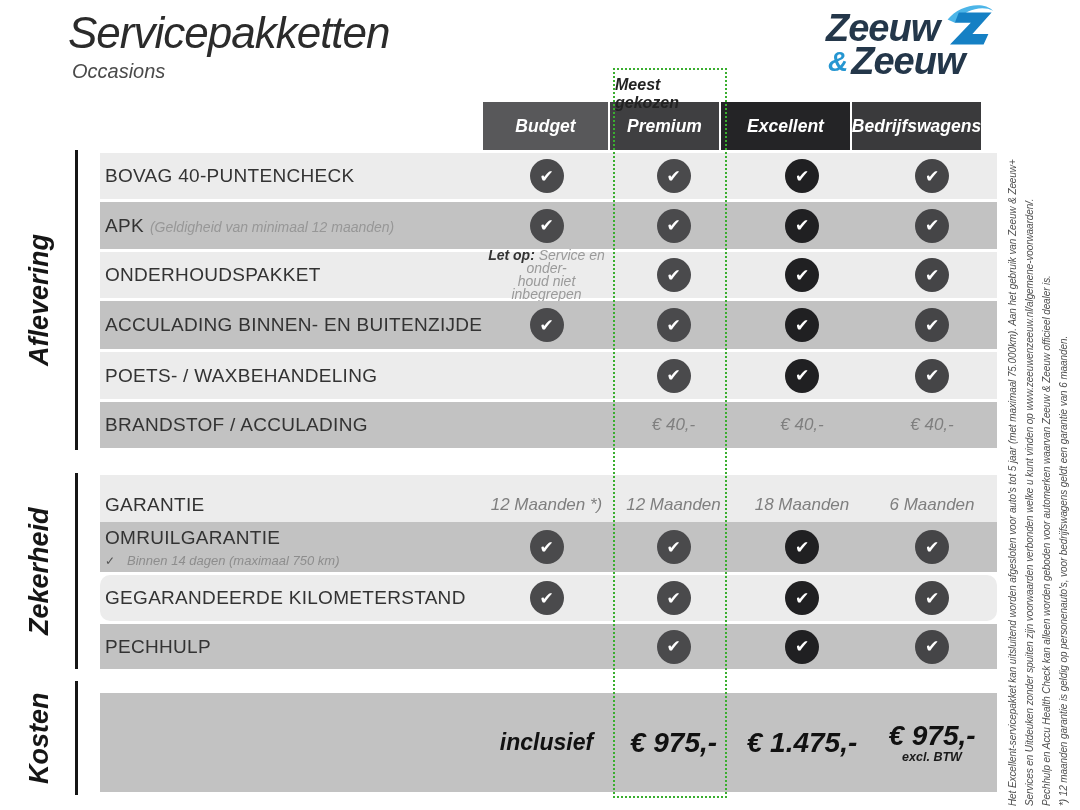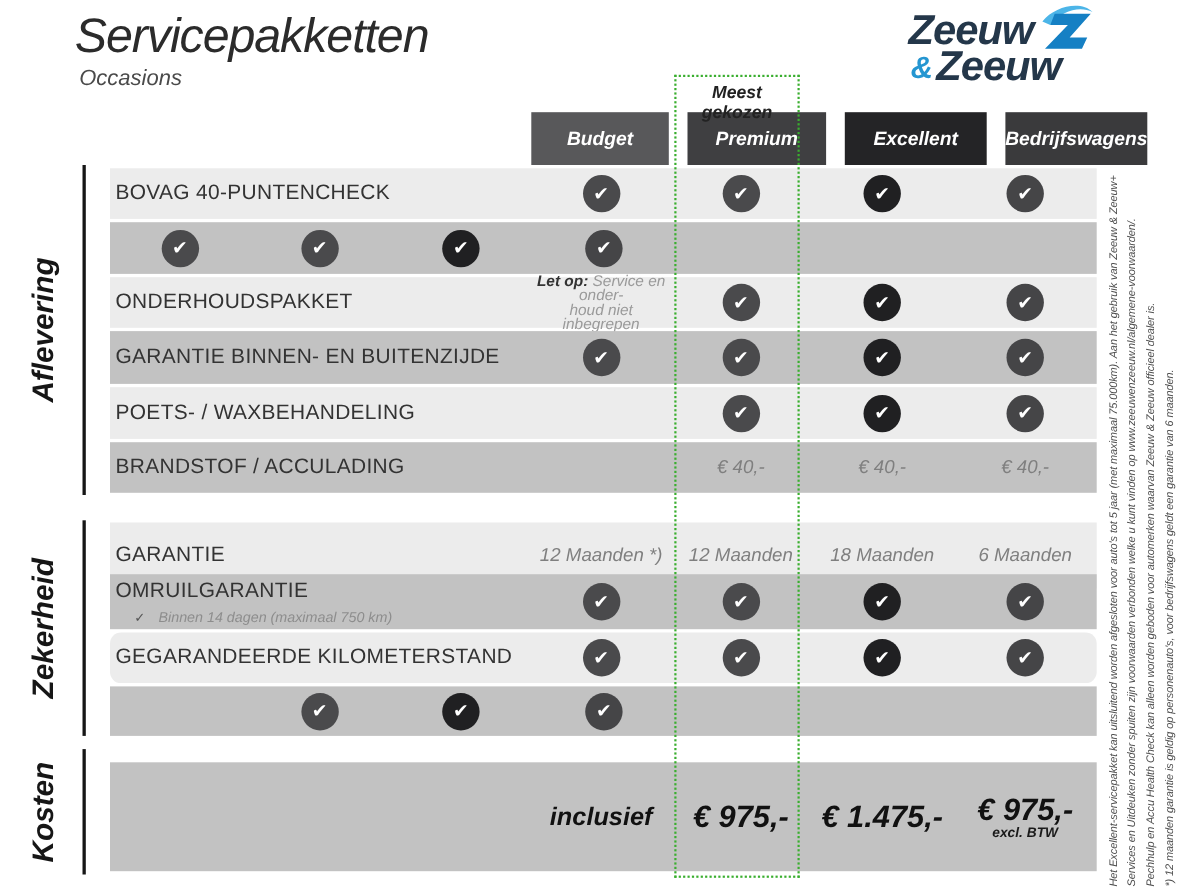--- a/index.html
+++ b/index.html
@@ -13,35 +13,35 @@
 
   
   .logo{position:absolute;left:826px;top:6px;}
   .logo-row{display:flex;align-items:center;}
   .logo-row2{margin-top:-10px;margin-left:2px;}
   .logo-word{font-size:38px;font-weight:bold;font-style:italic;color:var(--logo_navy,#24374a);letter-spacing:-1px;}
   .logo-amp{font-size:28px;font-weight:bold;font-style:italic;color:var(--logo_blue,#2596d1);margin-right:3px;}
   .logo-z{width:56px;height:48px;margin-left:3px;margin-top:-4px;}
 
   
-  .col-headers{position:absolute;left:483px;top:102px;height:48px;display:flex;gap:17px;z-index:1;}
+  .col-headers{position:absolute;left:483px;top:102px;height:48px;display:flex;gap:2px;z-index:1;}
   .hcell{height:48px;display:flex;align-items:center;justify-content:center;color:#fff;
          font-weight:bold;font-style:italic;font-size:17.5px;}
   .hc-budget{width:125px;background:var(--header_budget,#58585a);}
-  .hc-premium{width:126px;background:var(--header_premium,#3f3f41);}
+  .hc-premium{width:109px;background:var(--header_premium,#3f3f41);}
   .hc-excellent{width:129px;background:var(--header_excellent,#242426);}
   .hc-bedrijfswagens{width:129px;background:var(--header_bedrijfswagens,#3a3a3c);text-align:center;}
 
   
   .row{position:absolute;left:100px;width:897px;display:flex;align-items:center;z-index:1;}
   .row.light{background:var(--row_light,#ececec);}
   .row.dark{background:var(--row_gray,#c2c2c2);}
   .rlabel{width:383px;padding-left:5px;box-sizing:border-box;font-size:19px;color:#333;letter-spacing:.3px;}
   .inline-sub{font-size:14px;font-style:italic;color:#979797;letter-spacing:0;margin-left:6px;}
-  .block-sub{font-size:13px;font-style:italic;color:#8d8d8d;margin-top:4px;letter-spacing:0;margin-left:17px;}
+  .block-sub{font-size:13px;font-style:italic;color:#8d8d8d;margin-top:4px;letter-spacing:0;}
   .subtick{font-style:normal;color:#555;margin-right:12px;font-size:12px;}
   .cell{display:flex;align-items:center;justify-content:center;box-sizing:border-box;flex-direction:column;}
   .c-budget{width:127px;} .c-premium{width:127px;} .c-excellent{width:130px;} .c-bedrijfswagens{width:130px;}
 
   .circ{width:34px;height:34px;border-radius:50%;display:flex;align-items:center;justify-content:center;}
   .circ-budget{background:var(--check_budget,#4a4a4c);}
   .circ-premium{background:var(--check_premium,#4a4a4c);}
   .circ-excellent{background:var(--check_excellent,#202022);}
   .circ-bedrijfswagens{background:var(--check_bedrijfswagens,#454547);}
   .tick{color:#fff;font-size:17px;line-height:1;}
@@ -55,21 +55,21 @@
   .price-sub{font-size:12.5px;font-weight:bold;font-style:italic;color:#1a1a1a;margin-top:0px;}
 
   
   .secbar{position:absolute;left:75px;width:3px;background:#161616;z-index:1;}
   .seclabel{position:absolute;left:24px;width:46px;writing-mode:vertical-rl;transform:rotate(180deg);
             text-align:center;font-size:27px;font-style:italic;font-weight:bold;color:#161616;z-index:1;}
 
   
   .highlight-box{position:absolute;left:613px;top:68px;width:114px;height:730px;
                  border:2px dotted var(--accent_green,#3aae2f);z-index:5;pointer-events:none;box-sizing:border-box;}
-  .badge{position:absolute;top:6px;left:0;right:0;text-align:center;font-weight:bold;font-style:italic;
+  .badge{position:absolute;top:6px;left:0;right:0;text-align:left;font-weight:bold;font-style:italic;
          font-size:16px;color:#222;}
 
   
   .disclaimer{position:absolute;left:1004px;top:92px;height:714px;writing-mode:vertical-rl;
               transform:rotate(180deg);font-size:10px;font-style:italic;color:#4f4f4f;
               line-height:17px;letter-spacing:-.1px;z-index:1;}
   .disclaimer div{white-space:nowrap;}
 </style>
 </head>
 <body>
@@ -118,20 +118,21 @@
             <span class="tick">✔</span>
           </span>
         </div>
         <div class="cell c-bedrijfswagens">
           <span class="circ circ-bedrijfswagens">
             <span class="tick">✔</span>
           </span>
         </div>
       </div>
       <div class="row dark" style="top: 202px; height: 47px;">
+        <div class="rlabel"><span>APK</span><span class="inline-sub">(Geldigheid van minimaal 12 maanden)</span></div>
         <div class="cell c-budget">
           <span class="circ circ-budget">
             <span class="tick">✔</span>
           </span>
         </div>
         <div class="cell c-premium">
           <span class="circ circ-premium">
             <span class="tick">✔</span>
           </span>
         </div>
@@ -164,21 +165,21 @@
             <span class="tick">✔</span>
           </span>
         </div>
         <div class="cell c-bedrijfswagens">
           <span class="circ circ-bedrijfswagens">
             <span class="tick">✔</span>
           </span>
         </div>
       </div>
       <div class="row dark" style="top: 301px; height: 48px;">
-        <div class="rlabel"><span>GARANTIE BINNEN- EN BUITENZIJDE</span></div>
+        <div class="rlabel"><span>ACCULADING BINNEN- EN BUITENZIJDE</span></div>
         <div class="cell c-budget">
           <span class="circ circ-budget">
             <span class="tick">✔</span>
           </span>
         </div>
         <div class="cell c-premium">
           <span class="circ circ-premium">
             <span class="tick">✔</span>
           </span>
         </div>
@@ -280,20 +281,21 @@
             <span class="tick">✔</span>
           </span>
         </div>
         <div class="cell c-bedrijfswagens">
           <span class="circ circ-bedrijfswagens">
             <span class="tick">✔</span>
           </span>
         </div>
       </div>
       <div class="row dark" style="top: 624px; height: 45px;">
+        <div class="rlabel"><span>PECHHULP</span></div>
         <div class="cell c-budget"></div>
         <div class="cell c-premium">
           <span class="circ circ-premium">
             <span class="tick">✔</span>
           </span>
         </div>
         <div class="cell c-excellent">
           <span class="circ circ-excellent">
             <span class="tick">✔</span>
           </span>

